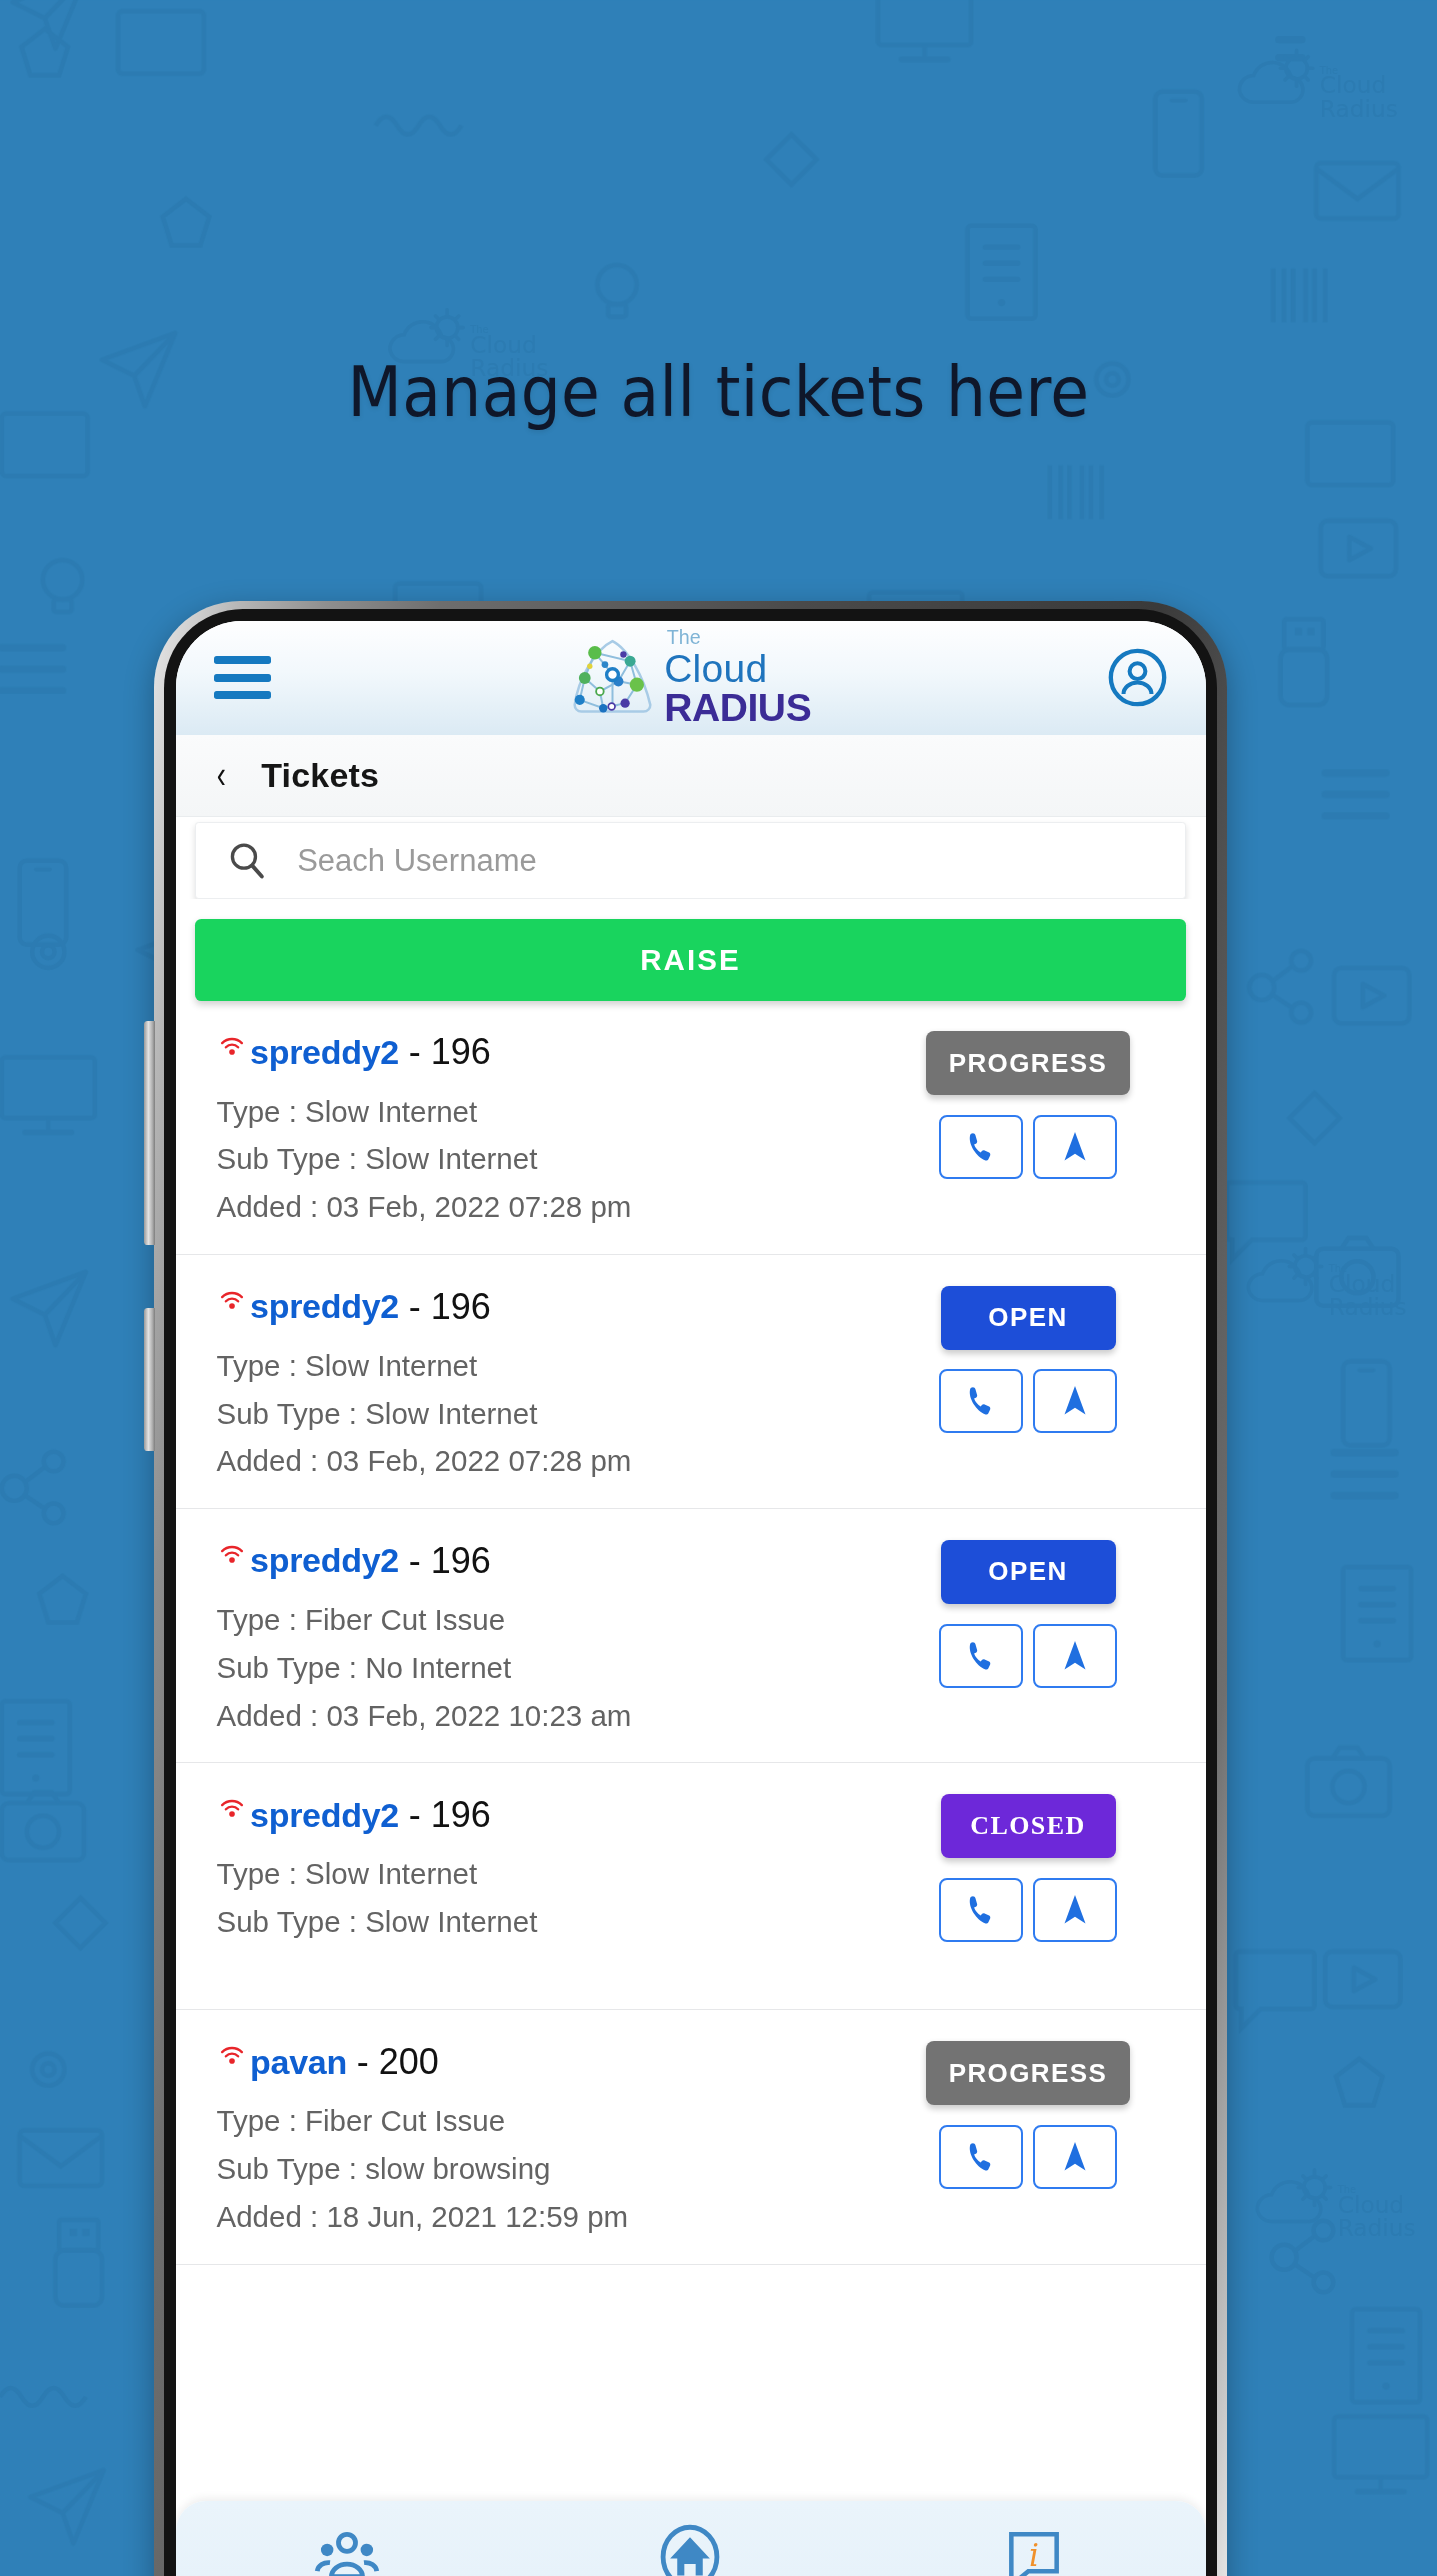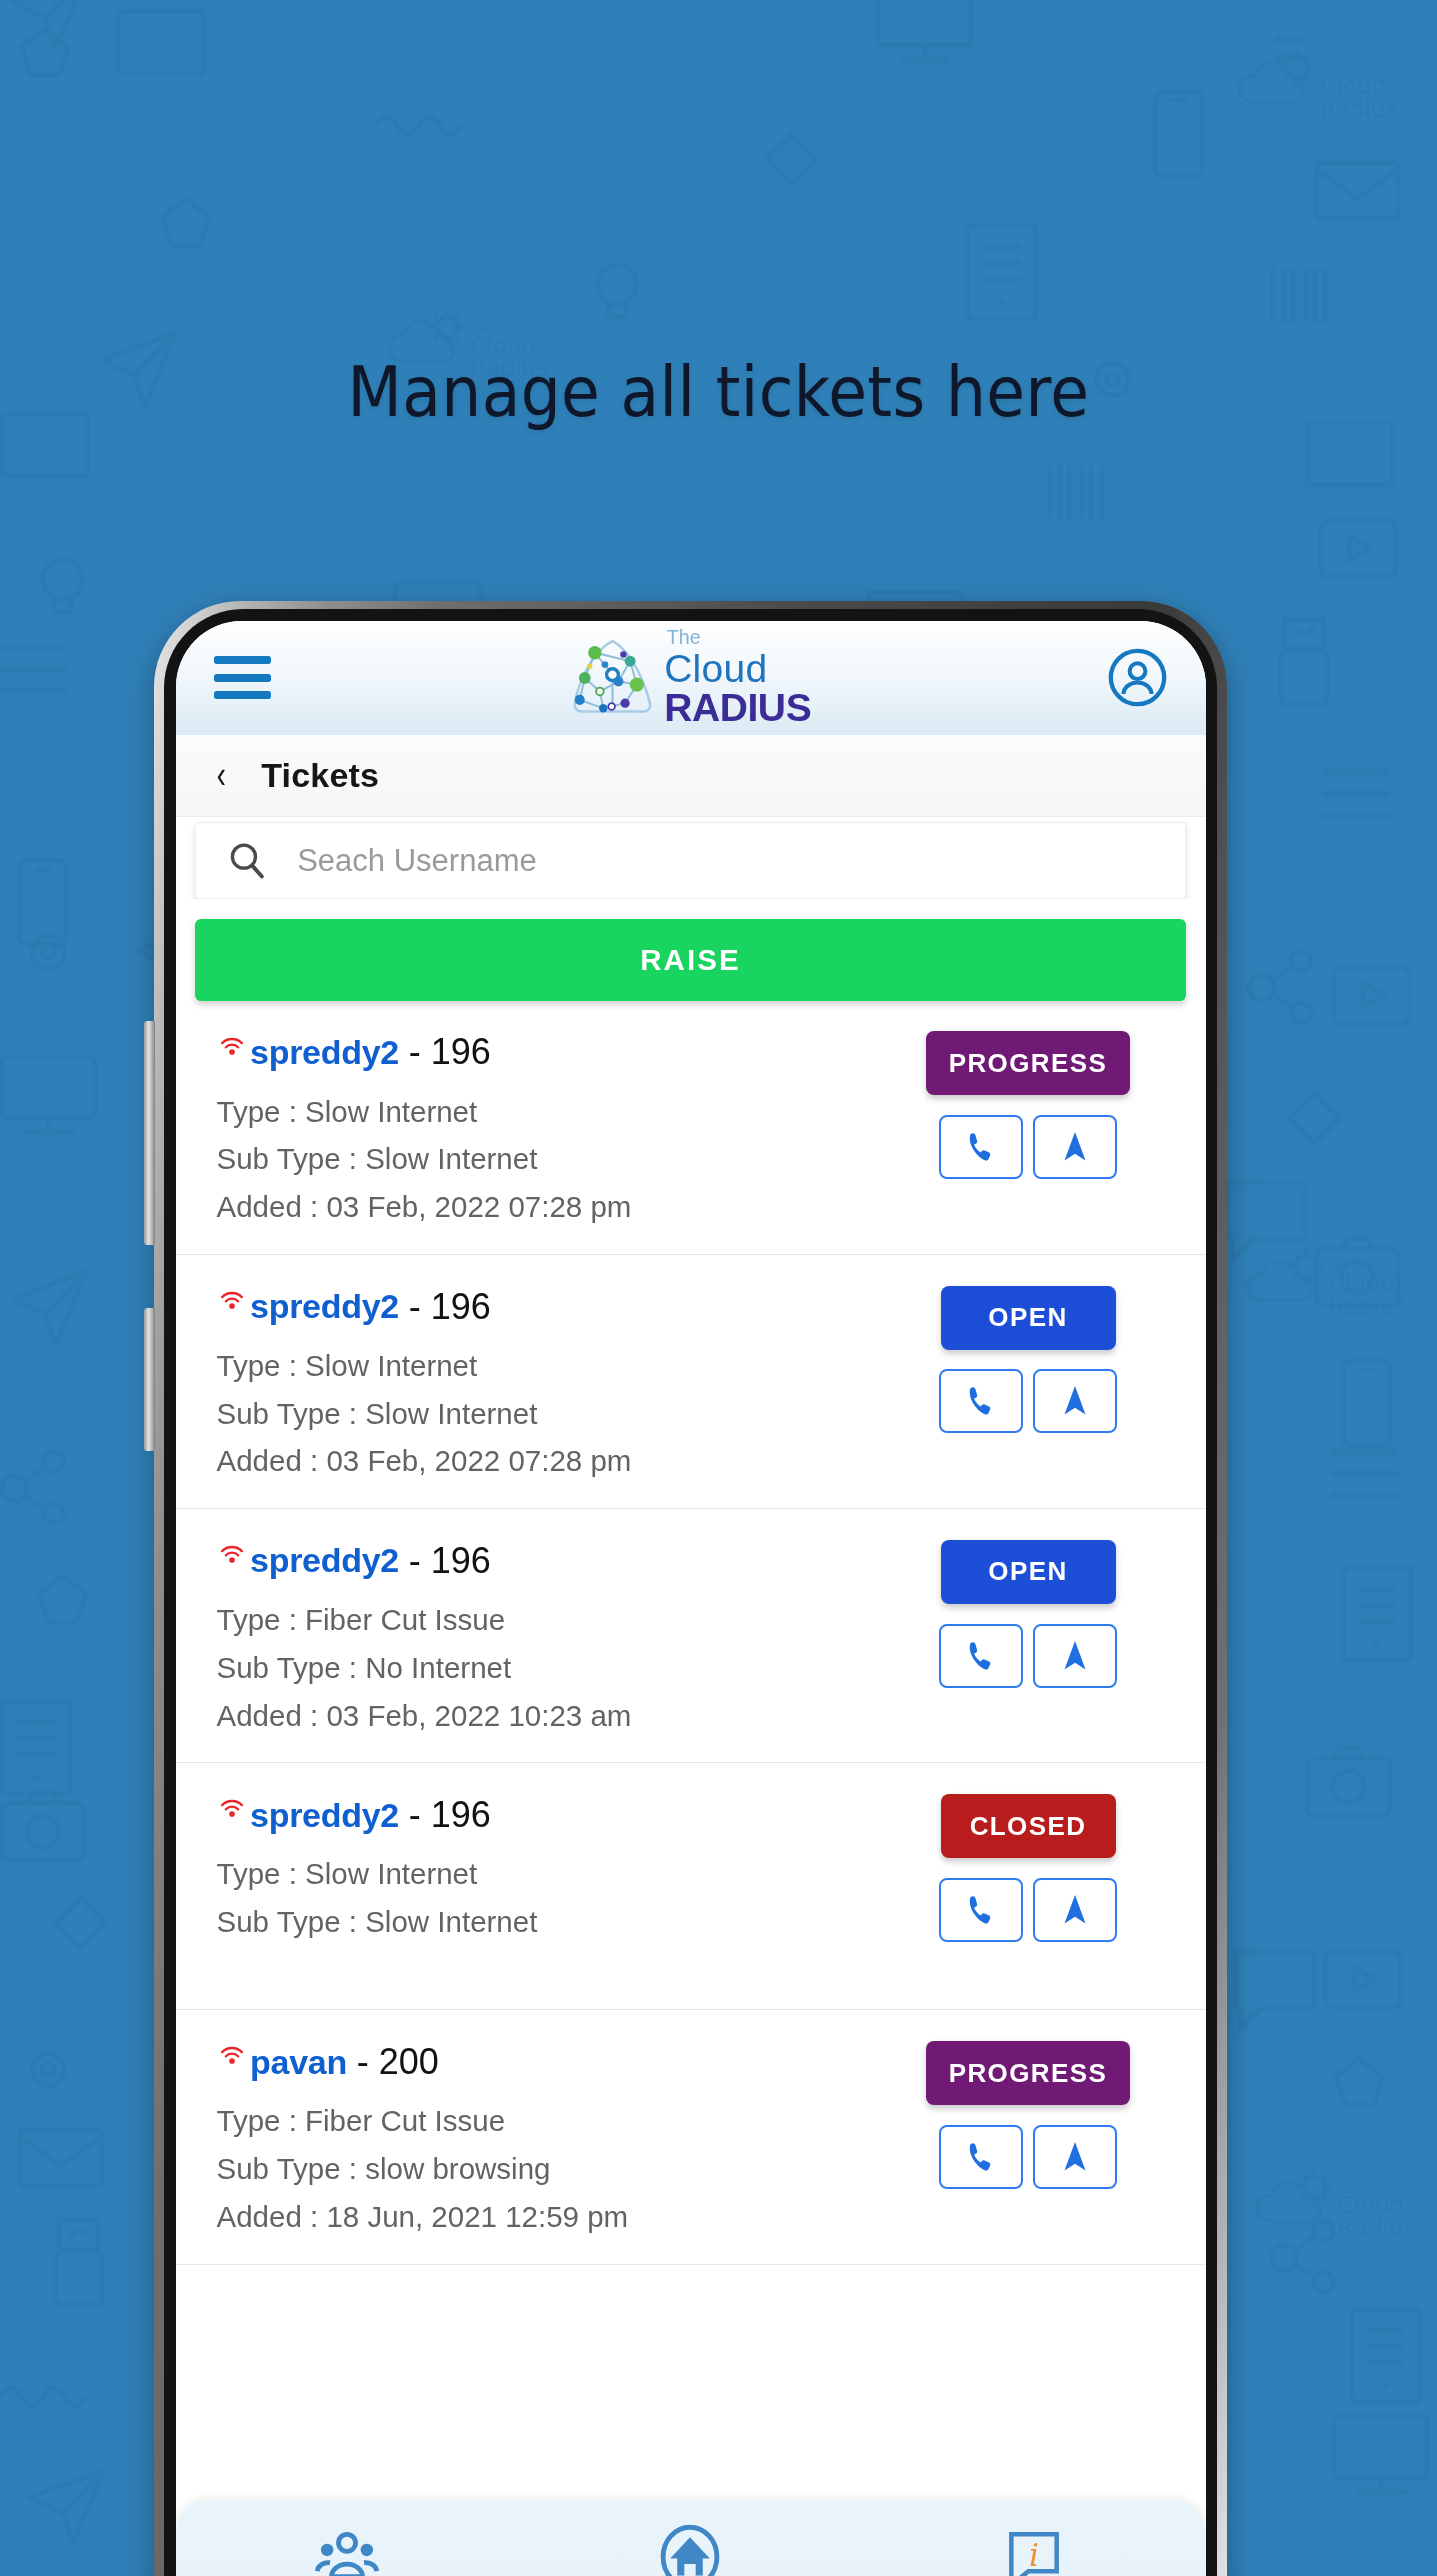--- a/index.html
+++ b/index.html
@@ -176,23 +176,23 @@
   }
   .status-badge {
     min-width:175px; height:64px;
     border-radius:8px;
     display:flex; align-items:center; justify-content:center;
     color:#fff; font-size:26px; font-weight:700; letter-spacing:1.4px;
     padding:0 23px;
     box-shadow:0 3.6px 6.3px rgba(0,0,0,.20);
     cursor:pointer;
   }
-  .status-progress { background:#701a75; }
+  .status-progress { background:#737373; }
   .status-open     { background:#1d4ed8; }
-  .status-closed   { background:#b91c1c; }
+  .status-closed   { background:#6d28d9;font-family:Liberation Serif, serif; }
   .action-row { display:flex; gap:10.7px; }
   .action-btn {
     width:84px; height:64px;
     border:2.7px solid #2f7bf0;
     border-radius:8px;
     background:#fff;
     display:flex; align-items:center; justify-content:center;
     cursor:pointer;
   }
   .action-btn svg { width:36px; height:36px; }

